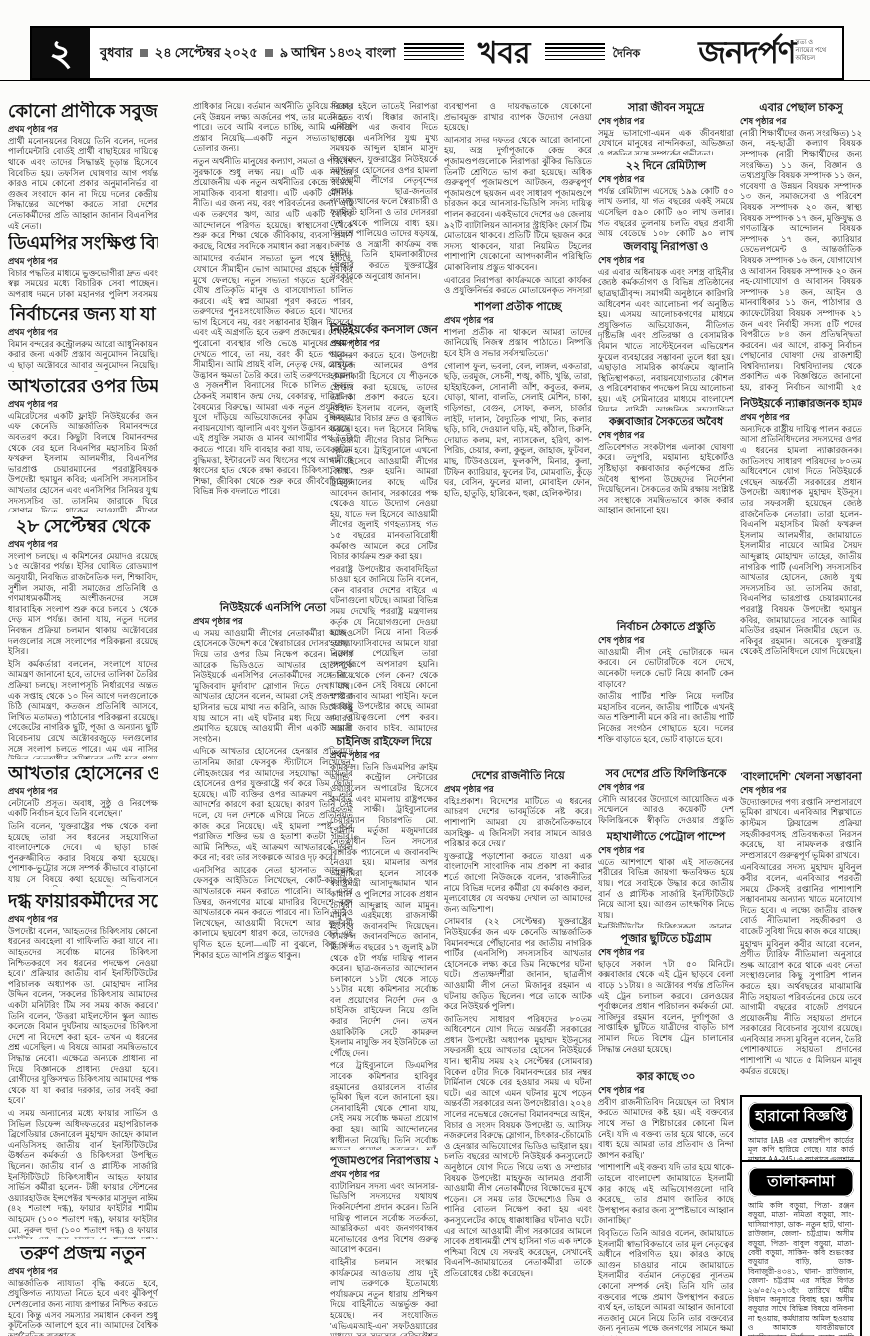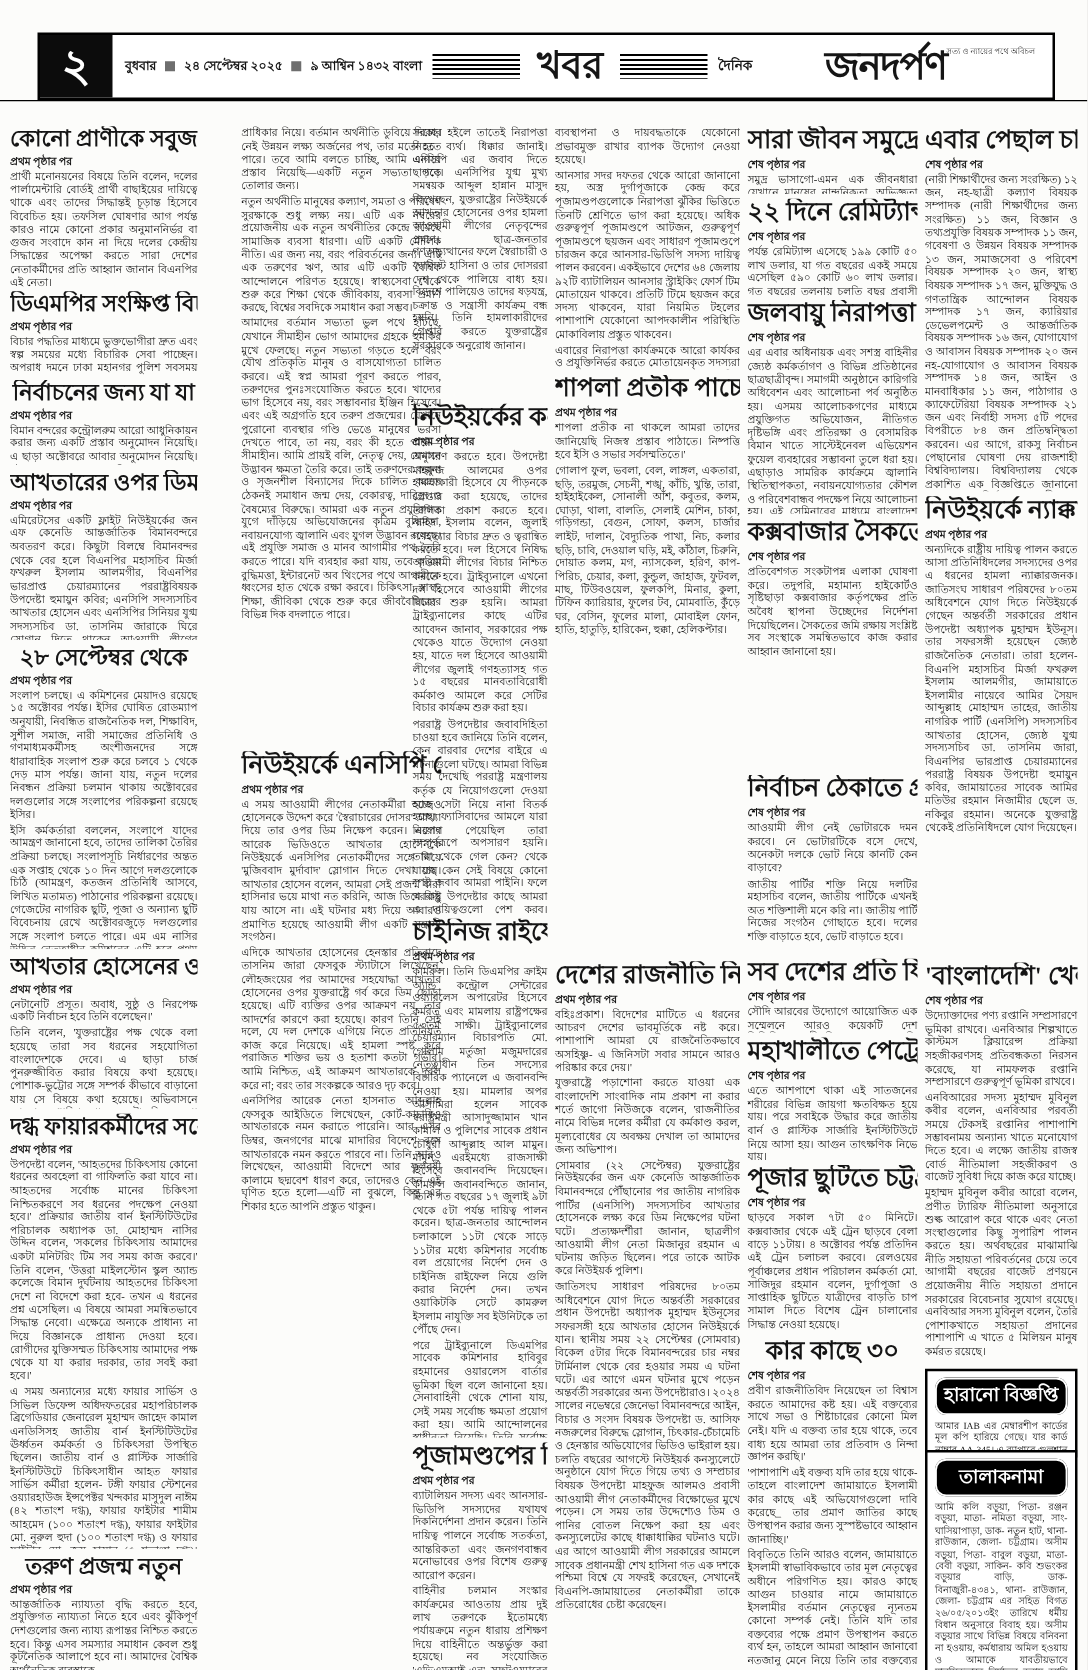--- a/index.html
+++ b/index.html
@@ -4,35 +4,35 @@
 <style>
   html,body{margin:0;padding:0;background:#e8e6e1;}
   .page{position:relative;width:870px;height:1336px;margin:0 auto;background:#fcfcfa;color:#151515;
         font-family:"Liberation Serif","DejaVu Serif",serif;overflow:hidden;}
   
   .header-strip{position:absolute;left:30px;right:26px;top:26px;height:50px;border:2px solid #000;
         display:flex;align-items:stretch;background:#fff;}
   .pagenum{width:58px;background:#0c0c0c;color:#fff;display:flex;align-items:center;justify-content:center;
         font-size:36px;font-weight:bold;line-height:1;}
   .hdr-mid{flex:1;display:flex;align-items:center;padding:0 10px;gap:8px;}
-  .date-row{display:flex;align-items:center;gap:7px;font-size:10px;font-weight:bold;white-space:nowrap;}
+  .date-row{display:flex;align-items:center;gap:7px;font-size:13px;font-weight:bold;white-space:nowrap;}
   .sq{width:8px;height:8px;background:#6e6e6e;display:inline-block;}
   .rules{flex:1;height:20px;max-width:150px;min-width:60px;
         background:repeating-linear-gradient(#000 0 1.6px,transparent 1.6px 3.9px);}
   .section-title{font-size:30px;font-weight:bold;line-height:1;padding:0 6px;white-space:nowrap;}
   .masthead{display:flex;justify-content:center;align-items:flex-start;padding-right:4px;min-width:150px;}
   .masthead .pre{font-size:11px;font-weight:bold;align-self:center;margin-right:58px;line-height:1;}
   .masthead .title{font-size:31px;font-weight:900;letter-spacing:-1px;line-height:.95;}
   .masthead .tag{font-size:6.5px;line-height:1.2;color:#333;}
   .header-underline{position:absolute;top:80px;left:0;right:0;border-top:1.5px solid #000;}
   
   .content{position:absolute;left:8px;top:98px;width:854px;height:1251px;}
   .col{position:absolute;top:0;height:1251px;}
   .article{position:absolute;left:0;right:0;overflow:hidden;}
-  .headline{font-weight:bold;font-size:20px;line-height:1.15;text-align:center;white-space:nowrap;margin:0 0 2px;}
+  .headline{font-weight:bold;font-size:11px;line-height:1.15;text-align:center;white-space:nowrap;margin:0 0 2px;}
   .col-wide .headline{font-size:18px;}
   .dateline{font-weight:bold;font-size:8.5px;line-height:1.2;margin:0 0 2px;}
   .bodytext{font-size:8.5px;line-height:10.6px;text-align:justify;margin:0 0 2px;}
   
   .boxed{border:2.5px solid #000;box-shadow:0 0 0 1px #fff inset;padding:5px 6px 3px;background:#fff;}
   .box-title{background:#000;color:#fff;font-weight:bold;font-size:15px;text-align:center;border-radius:9px;
         padding:2px 0 3px;margin:0 0 4px;box-shadow:inset 0 0 0 1.5px #fff;white-space:nowrap;}
   .boxed .bodytext{font-size:7.6px;line-height:9.4px;}
 </style>
 </head>

